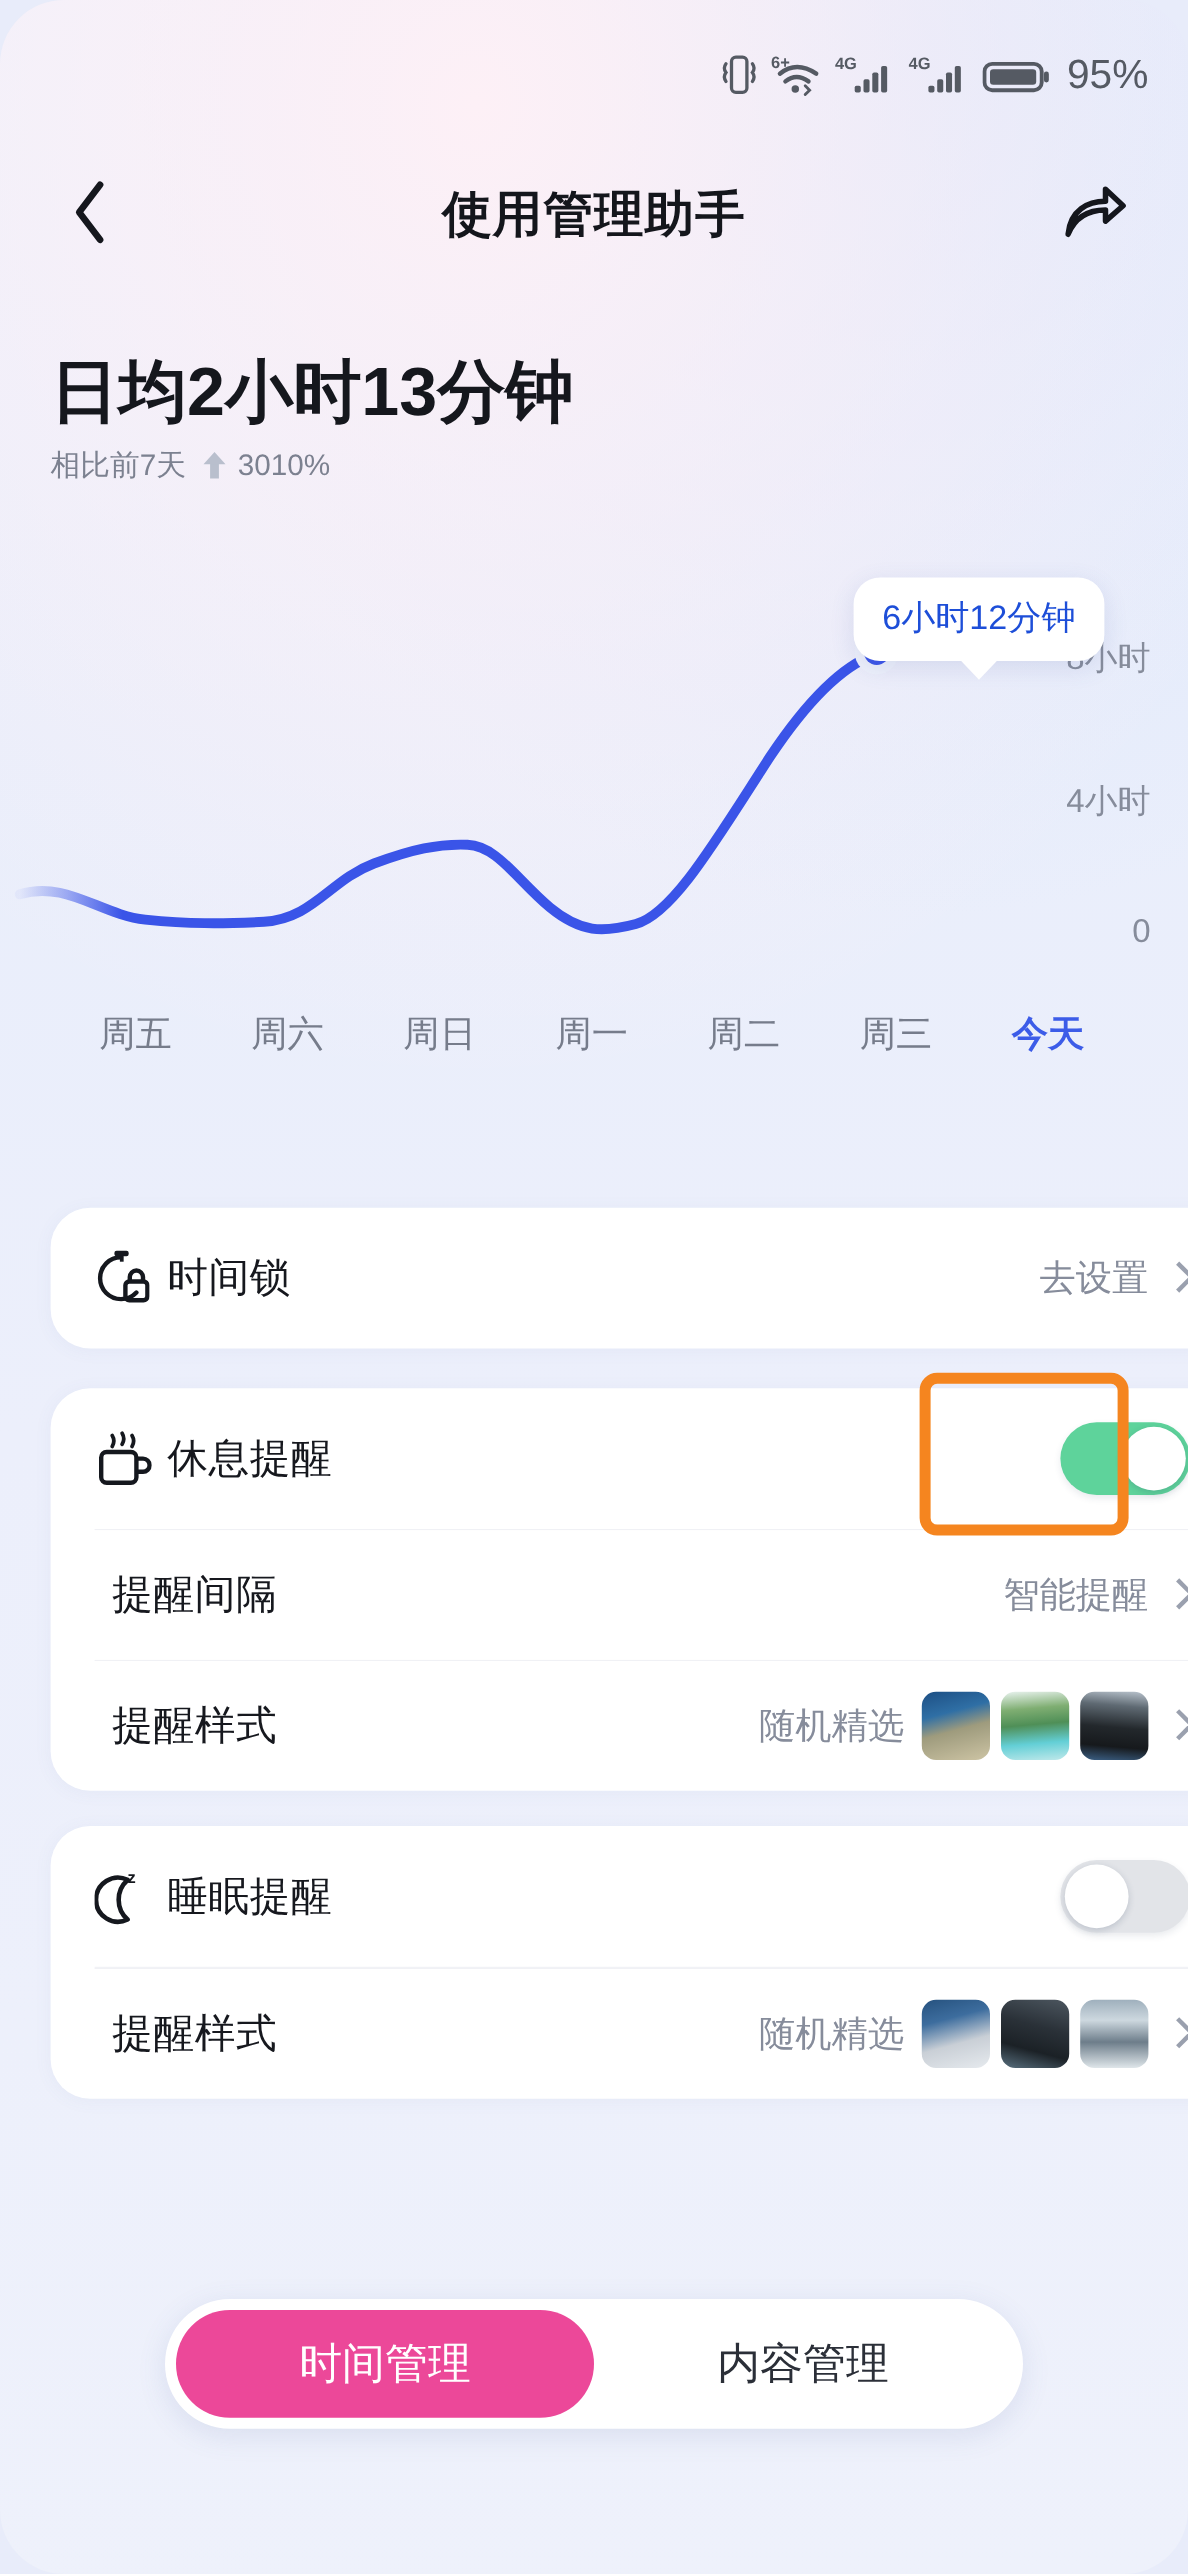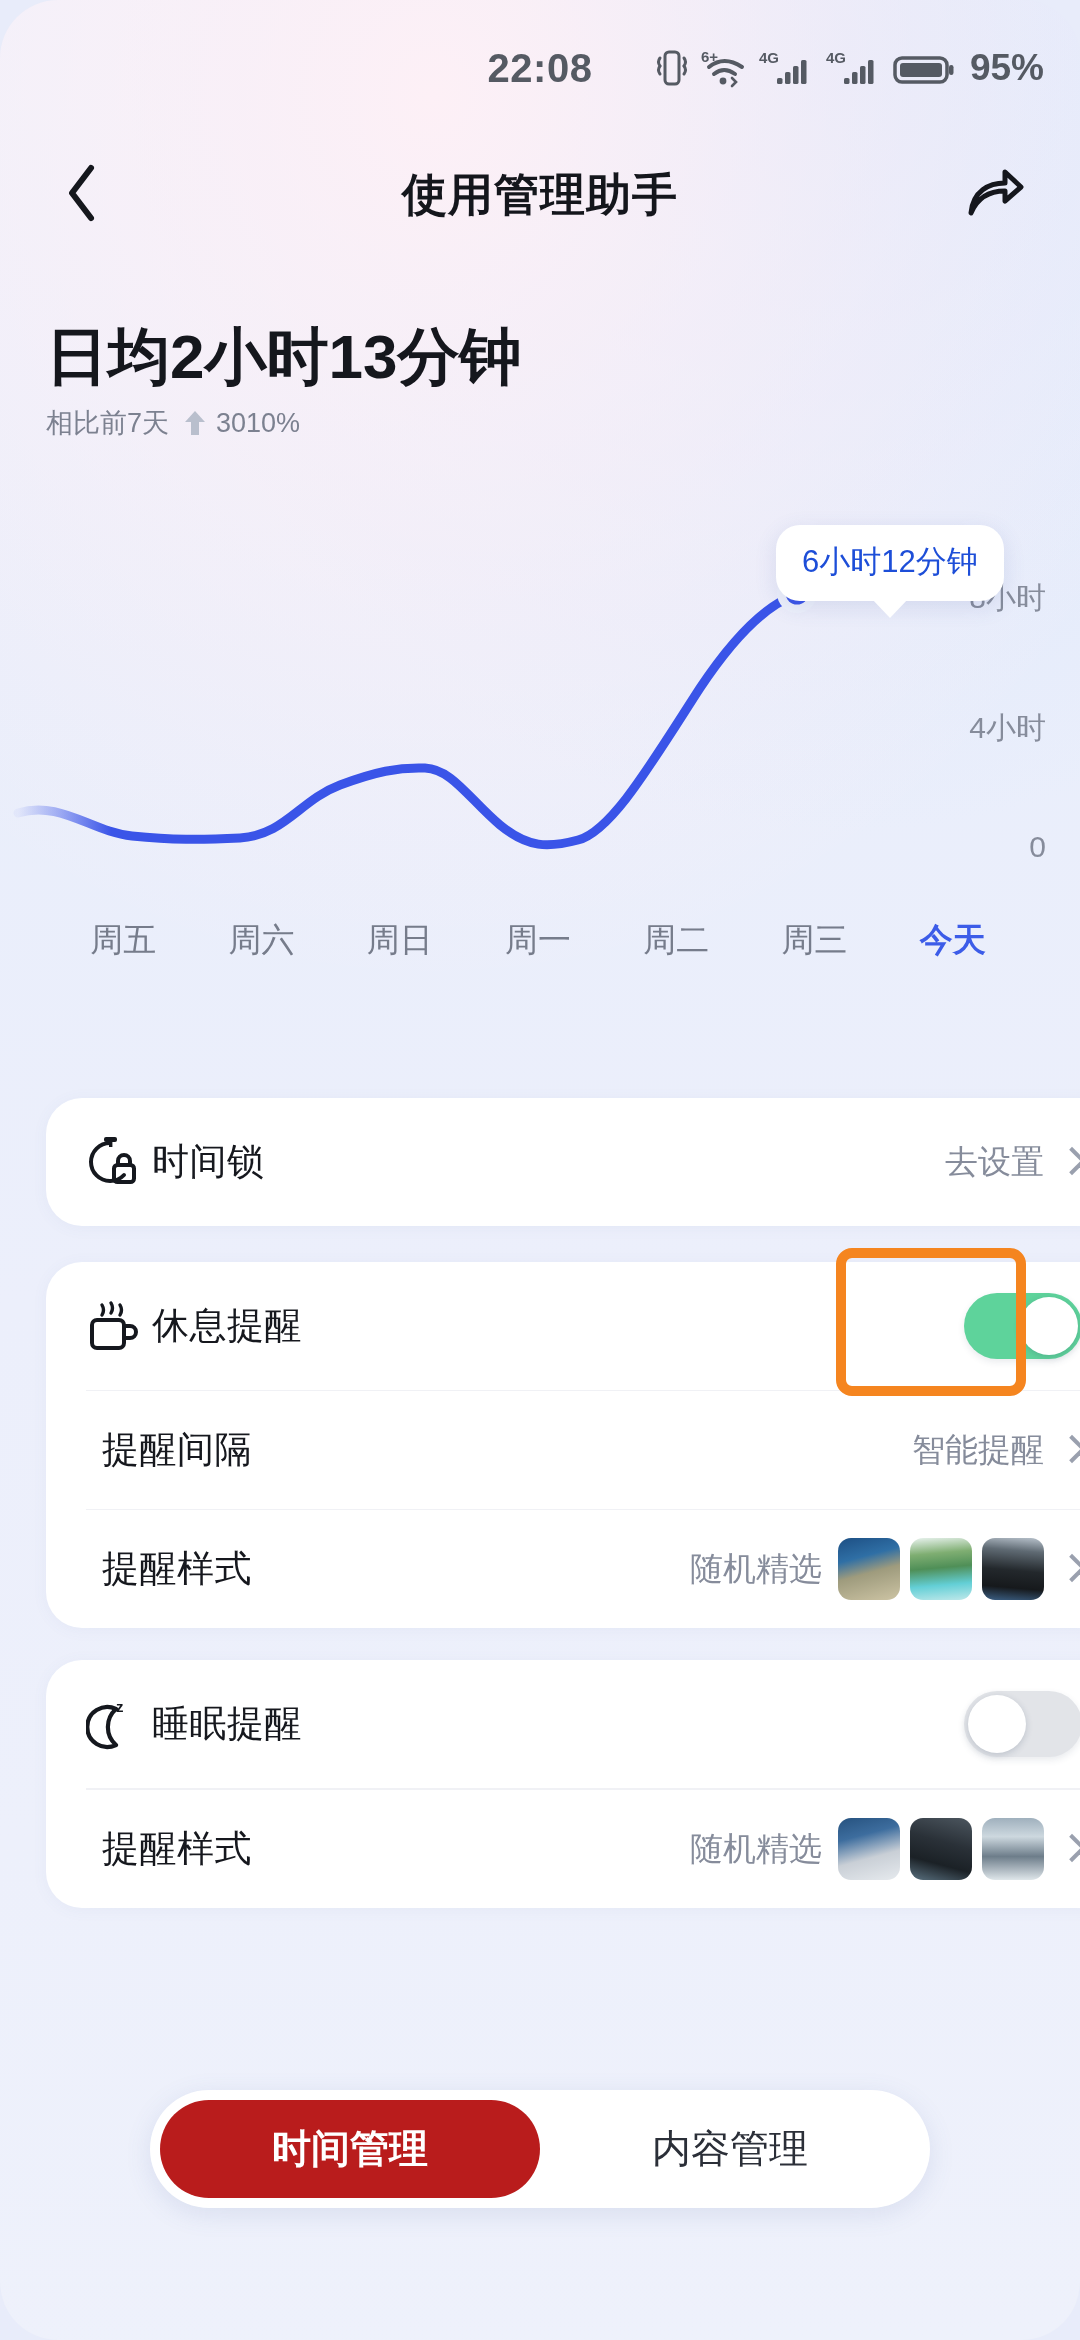--- a/index.html
+++ b/index.html
@@ -25,21 +25,21 @@
   .sb-time{
     position:absolute; left:0; right:0; top:46px;
     text-align:center; font-size:40px; font-weight:600;
     color:#555a63; letter-spacing:.5px;
   }
   .sb-icons{
     position:absolute; right:36px; top:46px;
     display:flex; align-items:center; gap:11px; height:44px;
   }
   .sb-icons svg{ display:block; }
-  .sb-batt-txt{ font-size:37px; font-weight:700; color:#555a63; margin-left:4px; }
+  .sb-batt-txt{ font-size:37px; font-weight:400; color:#555a63; margin-left:4px; }
 
   
   .navbar{ position:absolute; top:140px; left:0; right:0; height:110px; }
   .nav-back{
     position:absolute; left:32px; top:0; width:100px; height:110px;
     display:flex; align-items:center; justify-content:center;
   }
   .nav-title{
     position:absolute; left:0; right:0; top:0; height:110px;
     display:flex; align-items:center; justify-content:center;
@@ -191,29 +191,28 @@
     box-shadow:0 6px 26px rgba(80,100,160,.13);
     display:flex; align-items:center;
     padding:10px;
     z-index:10;
   }
   .tab{
     flex:1; height:98px; border-radius:49px;
     display:flex; align-items:center; justify-content:center;
     font-size:39px; font-weight:400; color:#2b2f38;
   }
-  .tab.active{ background:#b91c1c; color:#fff; font-weight:700; }
+  .tab.active{ background:#ec4899; color:#fff; font-weight:400; }
 </style>
 </head>
 <body>
 
 <div class="phone">
 
   <div class="statusbar">
-    <div class="sb-time">22:08</div>
     <div class="sb-icons">
 
       <span>
         <svg width="34" height="42" viewBox="0 0 34 42">
           <rect x="10" y="5" width="14" height="32" rx="4" fill="none" stroke="#555a63" stroke-width="3"></rect>
           <path d="M5 11 Q2 15 5 19 Q2 23 5 27" fill="none" stroke="#555a63" stroke-width="3" stroke-linecap="round"></path>
           <path d="M29 11 Q32 15 29 19 Q32 23 29 27" fill="none" stroke="#555a63" stroke-width="3" stroke-linecap="round"></path>
         </svg>
       </span>
 

